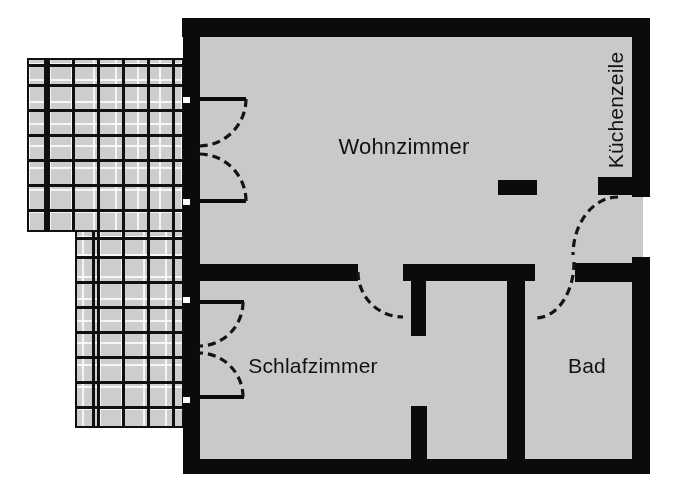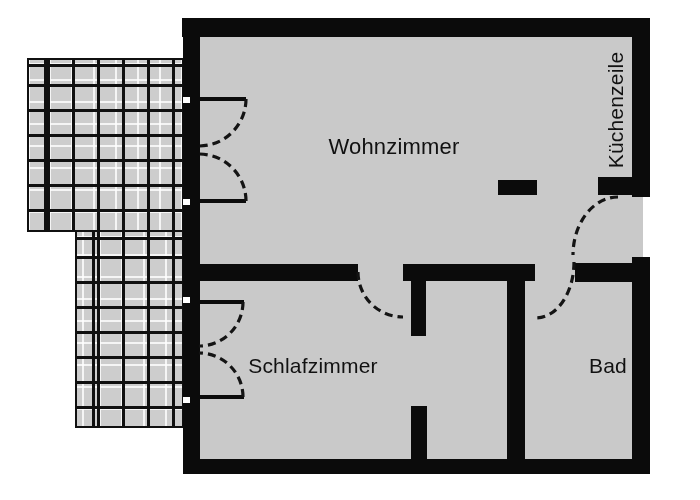--- a/index.html
+++ b/index.html
@@ -71,18 +71,18 @@
   <svg class="overlay" width="700" height="500" viewBox="0 0 700 500">
     <path class="arc" d="M 246 99 A 47 47 0 0 1 199 146"></path>
     <path class="arc" d="M 246 201 A 47 47 0 0 0 199 154"></path>
     <path class="arc" d="M 243 302 A 44 44 0 0 1 199 346"></path>
     <path class="arc" d="M 243 397 A 44 44 0 0 0 199 353"></path>
     <path class="arc" d="M 358 272 A 45 45 0 0 0 403 317"></path>
     <path class="arc" d="M 618 197 A 45 58 0 0 0 573 255"></path>
     <path class="arc" d="M 574 262 A 38 56 0 0 1 536 318"></path>
   </svg>
 
-  <div class="room-label big" style="left:394px;top:147px;text-align:right;">Wohnzimmer</div>
+  <div class="room-label big" style="left:404px;top:147px;text-align:right;">Wohnzimmer</div>
   <div class="room-label" style="left:313px;top:366px;">Schlafzimmer</div>
-  <div class="room-label" style="left:608px;top:366px;text-align:center;">Bad</div>
+  <div class="room-label" style="left:587px;top:366px;text-align:center;">Bad</div>
   <div class="room-label vertical" style="left:616px;top:110px;">Küchenzeile</div>
 
 </div>
 
 </body></html>

